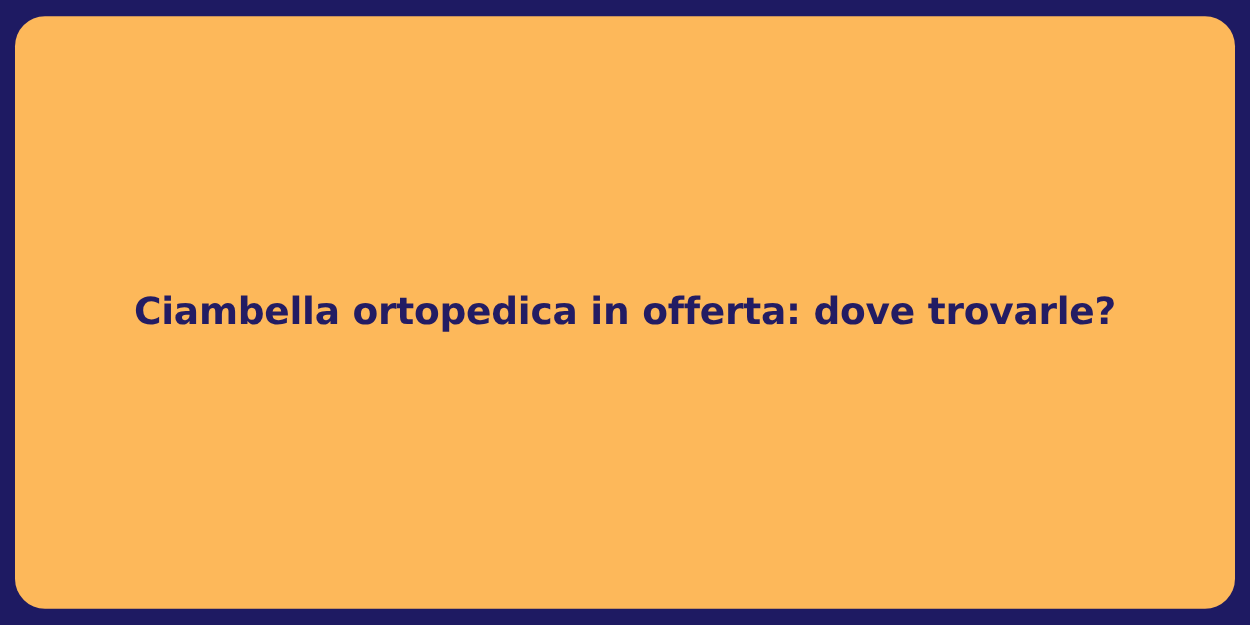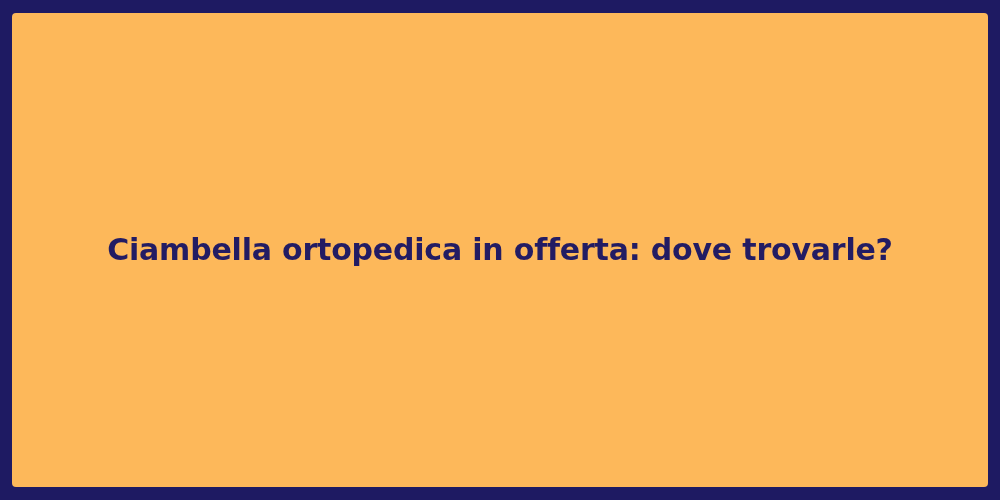--- a/index.html
+++ b/index.html
@@ -22,21 +22,21 @@
     align-items: stretch;
     justify-content: stretch;
   }
   #banner-panel {
     position: absolute;
     left: 12px;
     top: 13px;
     right: 12px;
     bottom: 13px;
     background: #fdb85a;
-    border-radius: 4px;
+    border-radius: 24px;
     display: flex;
     align-items: center;
     justify-content: center;
     overflow: hidden;
   }
   #banner-headline {
     margin: 0;
     padding: 0 40px;
     color: #231c63;
     font-family: "DejaVu Sans", "Liberation Sans", sans-serif;

